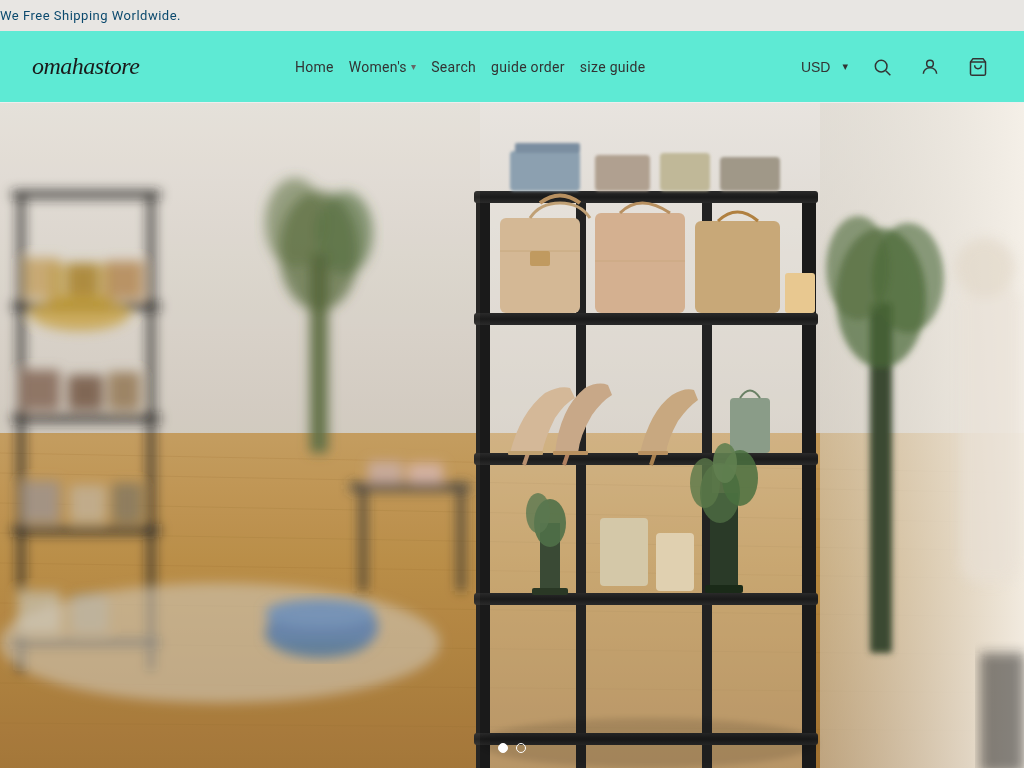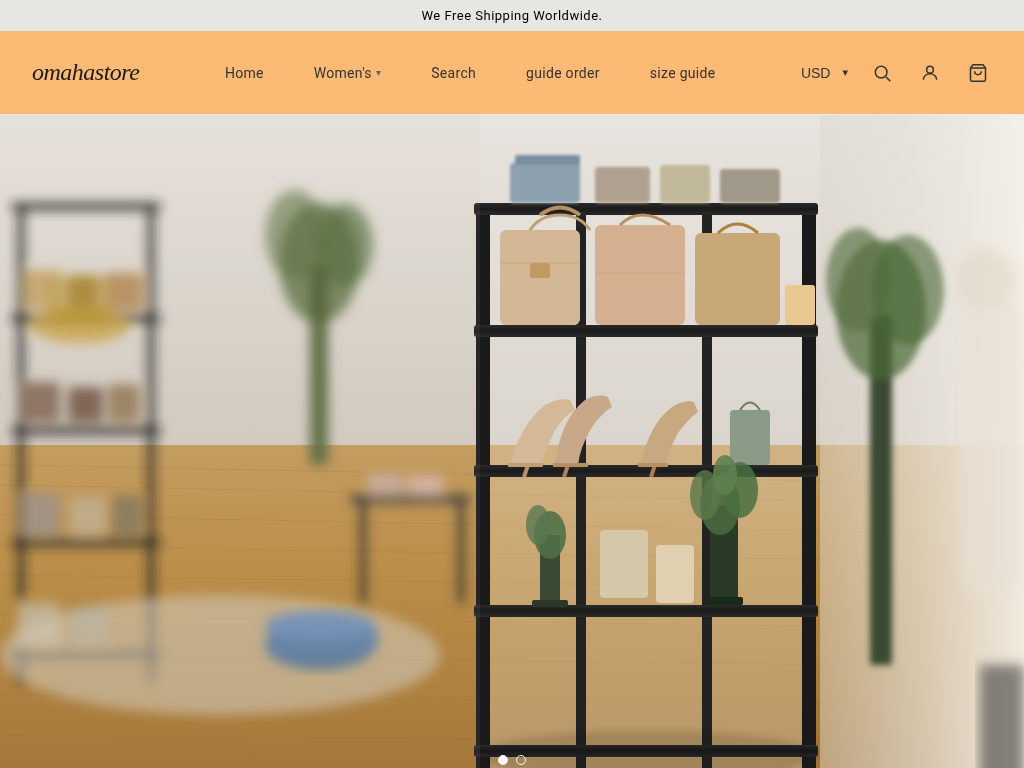--- a/index.html
+++ b/index.html
@@ -12,55 +12,54 @@
       font-family: -apple-system, BlinkMacSystemFont, 'Segoe UI', Roboto, sans-serif;
       width: 1024px;
       height: 768px;
       overflow: hidden;
       background: #f0eeeb;
     }
 
     
     .announcement-bar {
       background: #e8e6e3;
-      text-align: center;
       padding: 8px 0;
       font-size: 13px;
-      color: #000000;
+      color: #0c4a6e;
       letter-spacing: 0.5px;
     }
 
     
     .header {
       display: flex;
       align-items: center;
       justify-content: space-between;
       padding: 0 32px;
-      height: 84px;
-      background: #fdba74;
+      height: 72px;
+      background: #5eead4;
       border-bottom: 1px solid #eee;
       position: relative;
       z-index: 10;
     }
 
     .logo {
       font-size: 24px;
       font-weight: 400;
       color: #1a1a1a;
       letter-spacing: -0.5px;
       font-family: Georgia, 'Times New Roman', serif;
       font-style: italic;
       cursor: pointer;
       text-decoration: none;
     }
 
     .nav-center {
       display: flex;
       align-items: flex-end;
-      gap: 50px;
+      gap: 15px;
     }
 
     .nav-link {
       font-size: 14px;
       color: #333;
       text-decoration: none;
       cursor: pointer;
       letter-spacing: 0.3px;
       display: flex;
       align-items: center;

